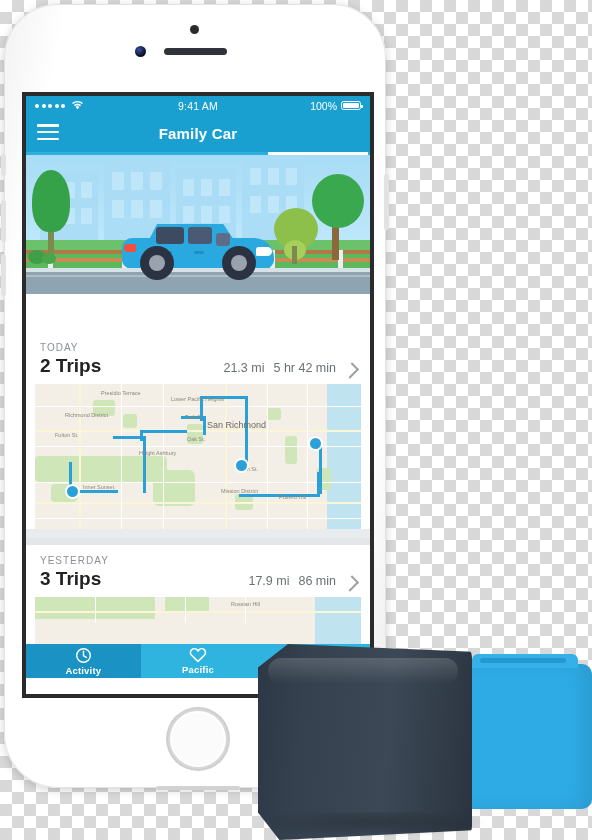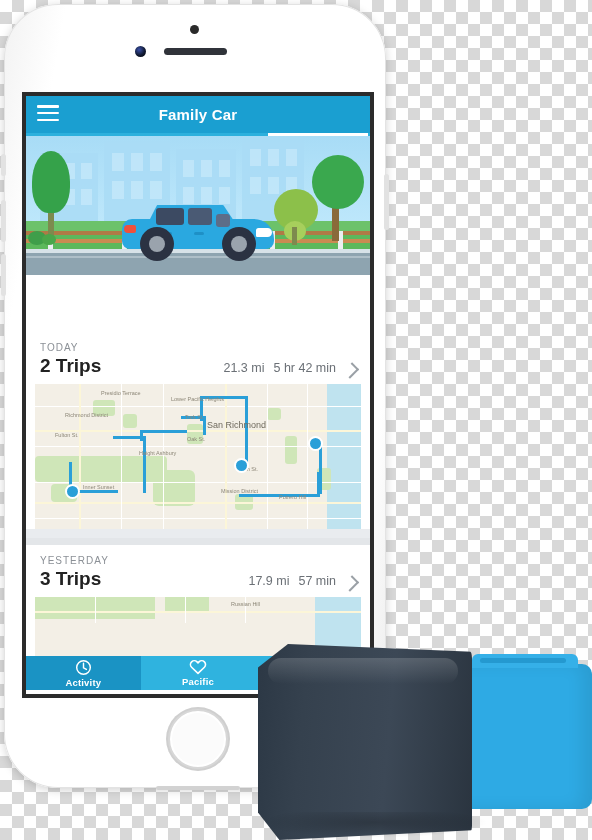--- a/index.html
+++ b/index.html
@@ -119,21 +119,21 @@
   .map-park{position:absolute;background:#cfe6b8;}
   .map-st{position:absolute;background:#ffffff;}
   .map-st.maj{background:#fcf6d8;}
   .map-label{position:absolute;color:#8d8778;font-size:5.5px;}
   .map-label.big{font-size:9px;color:#6f6a5e;}
   .route{position:absolute;border:3px solid #2a9fd8;}
   .rdot{position:absolute;width:11px;height:11px;border-radius:50%;background:#2a9fd8;border:2.5px solid #fff;}
   .card-gap{height:7px;background:#e3e6e9;}
 
   
-  #tab-bar{position:absolute;left:0;right:0;bottom:4px;height:34px;display:flex;background:#2fb3df;}
+  #tab-bar{position:absolute;left:0;right:0;bottom:16px;height:34px;display:flex;background:#2fb3df;}
   .tab{flex:1;display:flex;flex-direction:column;align-items:center;justify-content:center;
     color:#fff;gap:1px;cursor:pointer;}
   .tab.active{background:#1a93c4;}
   .tab .label{font-size:9.5px;font-weight:bold;letter-spacing:.2px;}
   .tab svg{display:block;}
 
   
   #dongle{position:absolute;left:258px;top:636px;width:334px;height:204px;}
   .dg-blue{position:absolute;left:196px;top:28px;width:138px;height:145px;background:#2eaae4;
     border-radius:7px 10px 10px 7px;
@@ -158,20 +158,43 @@
   <div class="side-btn" id="btn-volup"></div>
   <div class="side-btn" id="btn-voldn"></div>
   <div class="side-btn" id="btn-power"></div>
 
   <div id="camera"></div>
   <div id="sensor"></div>
   <div id="speaker"></div>
 
   <div id="screen">
 
+    <div id="status-bar">
+      <span class="sig-dots">
+        <i></i>
+          <i></i>
+          <i></i>
+          <i></i>
+          <i></i>
+      </span>
+      <span class="wifi">
+        <svg width="13" height="10" viewBox="0 0 13 10">
+            <path d="M6.5 9.2 4.6 6.9a3 3 0 0 1 3.8 0Z" fill="#fff"></path>
+            <path d="M2.9 5.1a5.6 5.6 0 0 1 7.2 0l-1 1.2a4.1 4.1 0 0 0-5.2 0Z" fill="#fff"></path>
+            <path d="M1 2.9a8.6 8.6 0 0 1 11 0l-1 1.2a7.1 7.1 0 0 0-9 0Z" fill="#fff"></path>
+          </svg>
+      </span>
+      <span id="status-time">9:41 AM</span>
+      <span id="status-right">
+        <span>100%</span>
+        <span class="batt">
+            <i></i>
+          </span>
+      </span>
+    </div>
 
     <div id="nav-bar">
       <div id="hamburger">
         <span></span>
           <span></span>
           <span></span>
       </div>
       <div id="nav-title">Family Car</div>
     </div>
     <div id="nav-underline">
@@ -333,21 +356,21 @@
       <div class="card-gap"></div>
 
       <div class="card">
         <div class="card-head">
           <div>
             <div class="card-day">YESTERDAY</div>
             <div class="card-title">3 Trips</div>
           </div>
           <div class="card-stats">
             <span>17.9 mi</span>
-            <span>57 min</span>
+            <span>86 min</span>
           </div>
           <span class="chev card-chev"></span>
         </div>
         <div class="map">
           <div class="map-land"></div>
           <div class="map-park" style="left:0;top:0;width:120px;height:22px;"></div>
           <div class="map-park" style="left:130px;top:0;width:44px;height:16px;"></div>
           <div class="map-water" style="width:46px;"></div>
           <div class="map-st maj" style="left:0;top:14px;right:0;height:2px;"></div>
           <div class="map-st" style="left:60px;top:0;height:26px;width:1.4px;"></div>

